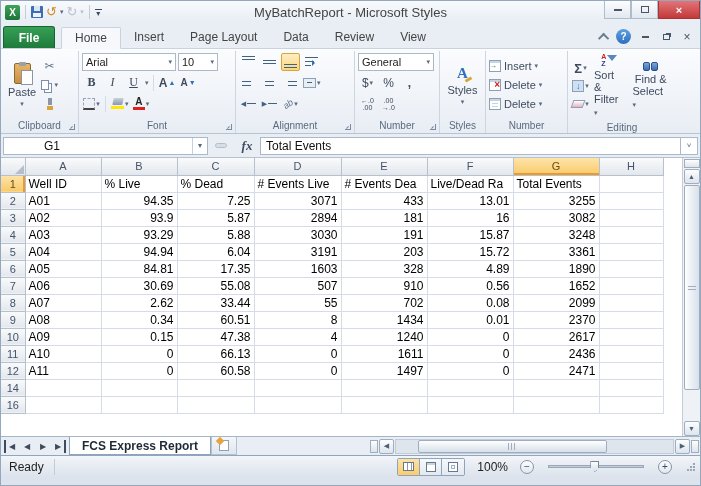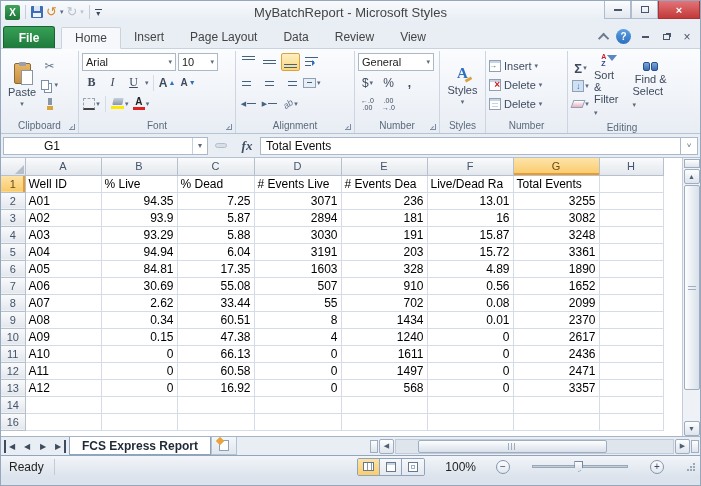--- a/index.html
+++ b/index.html
@@ -161,21 +161,21 @@
   .hsplit { width:8px; height:13px; background:linear-gradient(#fdfefe,#dde4ec); border:1px solid #9fadbe; }
   .hbtn { width:15px; height:15px; background:linear-gradient(#fdfefe,#dde4ec); border:1px solid #9fadbe; border-radius:2px; display:flex; align-items:center; justify-content:center; font-size:7px; color:#4f6075; margin:0 1px; }
   .htrack { flex:1; height:15px; background:#dfe5ec; border:1px solid #c2ccd8; position:relative; }
   .hthumb { position:absolute; left:8%; top:0; bottom:0; width:68%; background:linear-gradient(#fdfefe,#d8e0ea); border:1px solid #9fadbe; border-radius:2px; display:flex; align-items:center; justify-content:center; }
   .hthumb i { width:9px; height:7px; background:repeating-linear-gradient(90deg,#9fadbe 0 1px,transparent 1px 3px); }
 
   
   .statusbar { height:22px; flex:0 0 22px; background:linear-gradient(#f2f5f9,#dce3ec); border-top:1px solid #93a5ba; display:flex; align-items:center; font-size:12px; color:#222; }
   .ready { padding:0 10px 0 8px; }
   .st-sep { width:1px; height:16px; background:#c2ccd8; }
-  .st-right { margin-left:auto; display:flex; align-items:center; gap:20px; padding-right:4px; }
+  .st-right { margin-left:auto; display:flex; align-items:center; gap:12px; padding-right:4px; }
   .views { display:flex; border:1px solid #8ea4bd; border-radius:2px; overflow:hidden; }
   .vbtn { width:22px; height:16px; display:flex; align-items:center; justify-content:center; background:linear-gradient(#f6f8fa,#e4e9f0); border-right:1px solid #8ea4bd; }
   .vbtn:last-child { border-right:none; }
   .vbtn.active { background:linear-gradient(#fde3a7,#f9cd6d); }
   .vic-normal { width:11px; height:9px; border:1px solid #67778c; background:repeating-linear-gradient(90deg,#fff 0 3px,#8a99ad 3px 4px),repeating-linear-gradient(0deg,#fff 0 2px,#8a99ad 2px 3px); }
   .vic-page { width:10px; height:10px; border:1px solid #67778c; background:#fff; box-shadow:inset 0 2px 0 #c6d4e4; }
   .vic-break { width:10px; height:10px; border:1px solid #67778c; background:#fff; box-shadow:inset 0 0 0 2px #fff, inset 0 0 0 3px #9ab0d0; }
   .zoomlbl { font-size:12px; }
   .zbtn { width:14px; height:14px; border-radius:50%; border:1px solid #8496ab; background:linear-gradient(#fcfdfe,#e2e8f0); display:flex; align-items:center; justify-content:center; font-size:10px; color:#3f4b5d; line-height:10px; }
   .ztrack { width:96px; height:3px; background:#c3cdd9; border:1px solid #9aa7b6; position:relative; margin:0 2px; }
@@ -568,21 +568,21 @@
             <td class="tl">Live/Dead Ra</td>
             <td class="tl annot">Total Events</td>
             <td class="tl"></td>
           </tr>
           <tr>
             <th class="rowh">2</th>
             <td class="tl">A01</td>
             <td class="tr2">94.35</td>
             <td class="tr2">7.25</td>
             <td class="tr2">3071</td>
-            <td class="tr2">236</td>
+            <td class="tr2">433</td>
             <td class="tr2">13.01</td>
             <td class="tr2">3255</td>
             <td class="tr2"></td>
           </tr>
           <tr>
             <th class="rowh">3</th>
             <td class="tl">A02</td>
             <td class="tr2">93.9</td>
             <td class="tr2">5.87</td>
             <td class="tr2">2894</td>
@@ -681,31 +681,20 @@
           </tr>
           <tr>
             <th class="rowh">12</th>
             <td class="tl">A11</td>
             <td class="tr2">0</td>
             <td class="tr2">60.58</td>
             <td class="tr2">0</td>
             <td class="tr2">1497</td>
             <td class="tr2">0</td>
             <td class="tr2">2471</td>
-            <td class="tr2"></td>
-          </tr>
-          <tr>
-            <th class="rowh">13</th>
-            <td class="tl">A12</td>
-            <td class="tr2">0</td>
-            <td class="tr2">16.92</td>
-            <td class="tr2">0</td>
-            <td class="tr2">568</td>
-            <td class="tr2">0</td>
-            <td class="tr2">3357</td>
             <td class="tr2"></td>
           </tr>
           <tr>
             <th class="rowh">14</th>
             <td class="tl"></td>
             <td class="tr2"></td>
             <td class="tr2"></td>
             <td class="tr2"></td>
             <td class="tr2"></td>
             <td class="tr2"></td>

